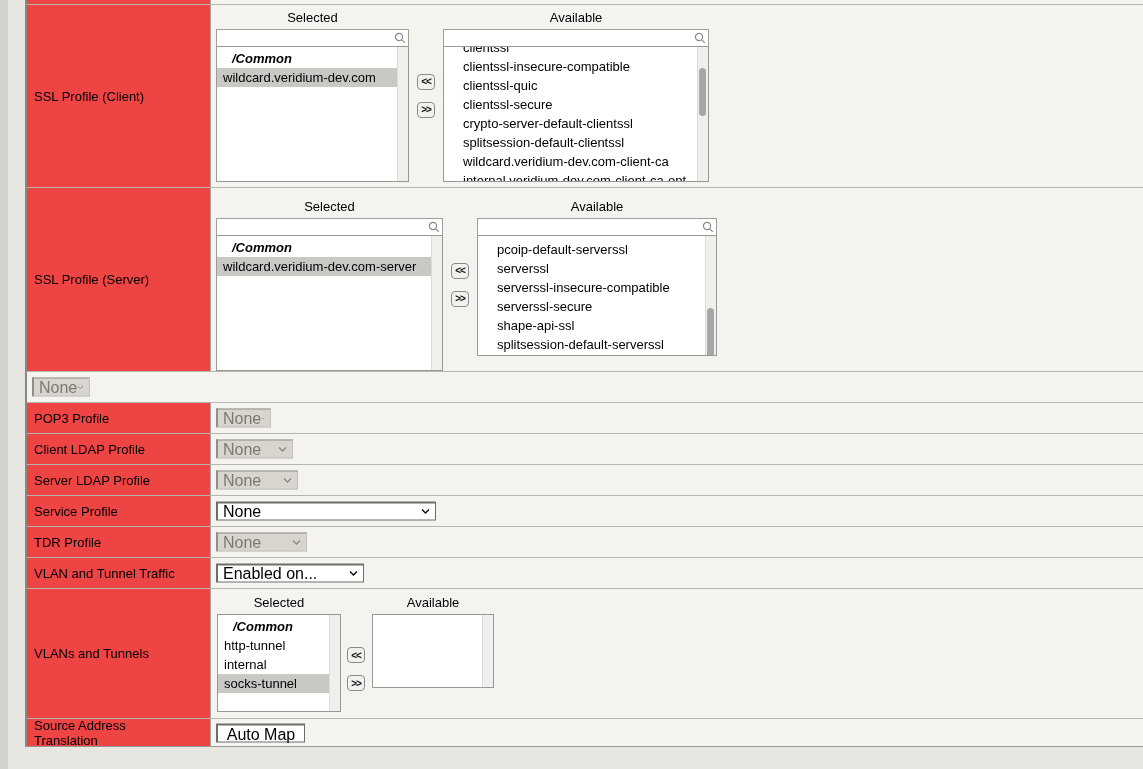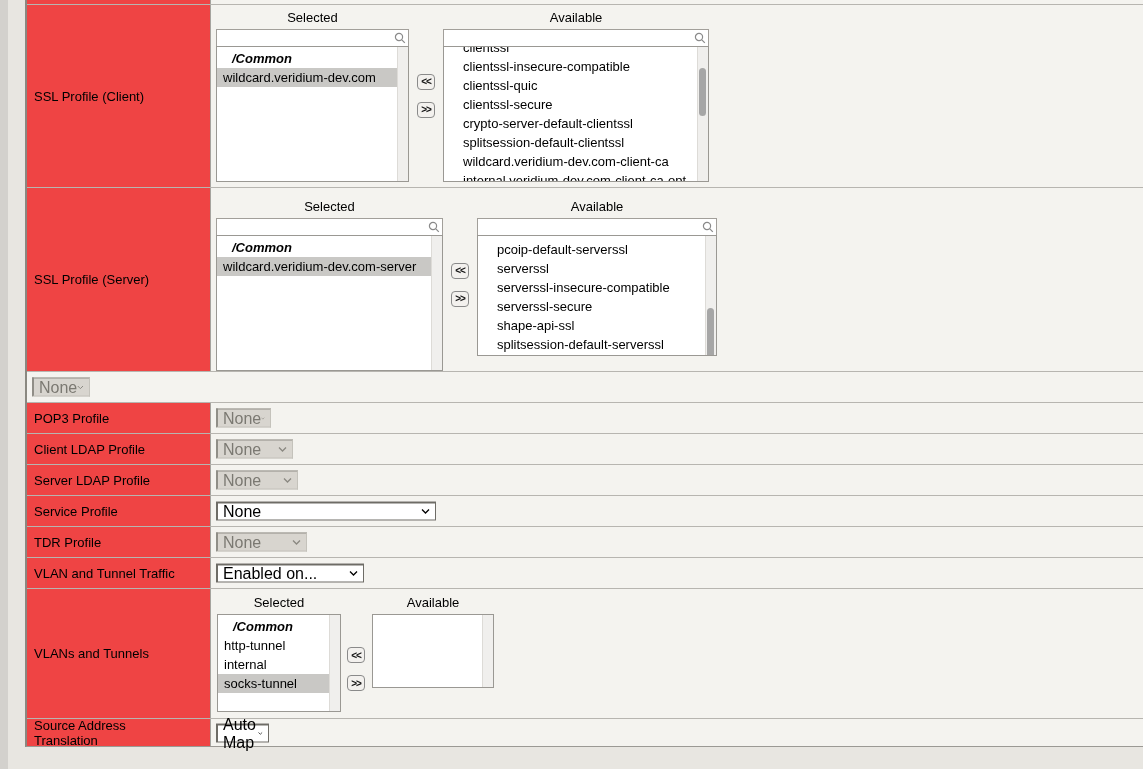--- a/index.html
+++ b/index.html
@@ -79,21 +79,21 @@
   .sel-off {
     background:#d8d5cf; color:#7b7972;
     border:1px solid #c4c2bb; border-left:2px solid #908e87; border-top:1px solid #908e87;
   }
   .sel-on {
     background:#fff; color:#000;
     border:1px solid #6e6c66; border-left-width:2px; border-top-width:2px;
   }
   .sel-inline { position:absolute; left:5px; top:50%; transform:translateY(-50%); }
   .w-smtps{width:58px;} .w-pop3{width:55px;} .w-cldap{width:77px;} .w-sldap{width:82px;}
-  .w-serv{width:220px;} .w-tdr{width:91px;} .w-vlan{width:148px;} .w-snat{width:53px;}
+  .w-serv{width:220px;} .w-tdr{width:91px;} .w-vlan{width:148px;} .w-snat{width:89px;flex-direction:column;}
 </style>
 </head>
 <body>
 
 <div class="left-rail"></div>
 
 <div class="config-table">
 
   <div class="row partial">
     <div class="label-cell"></div>

